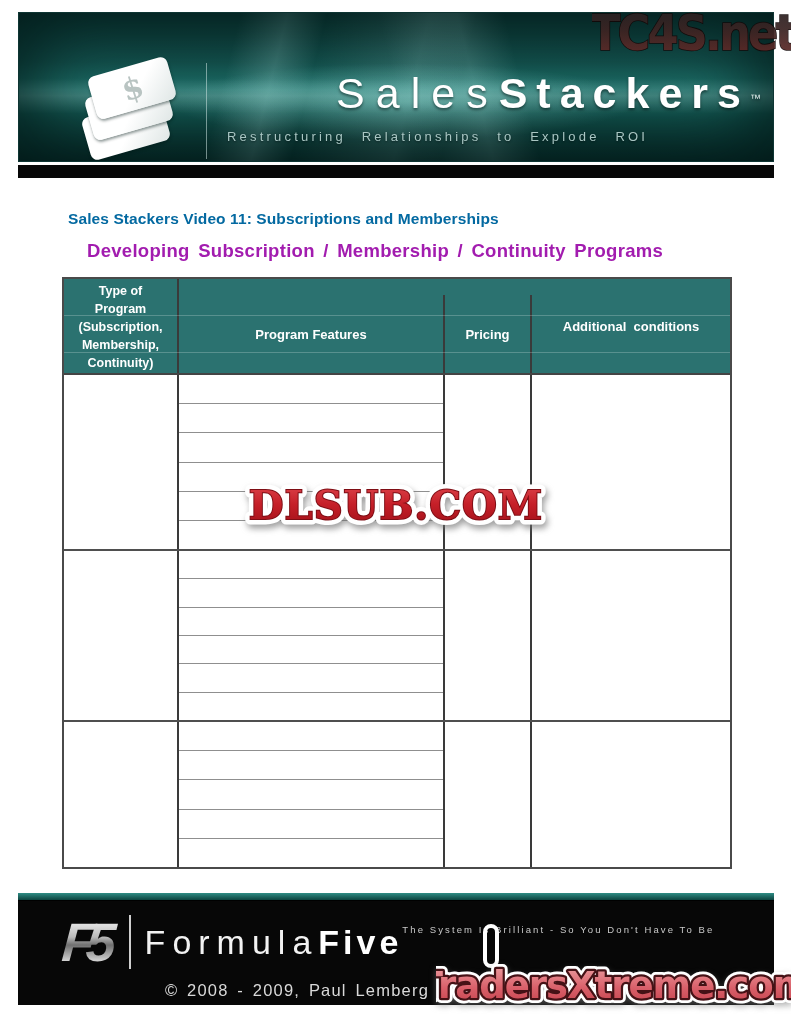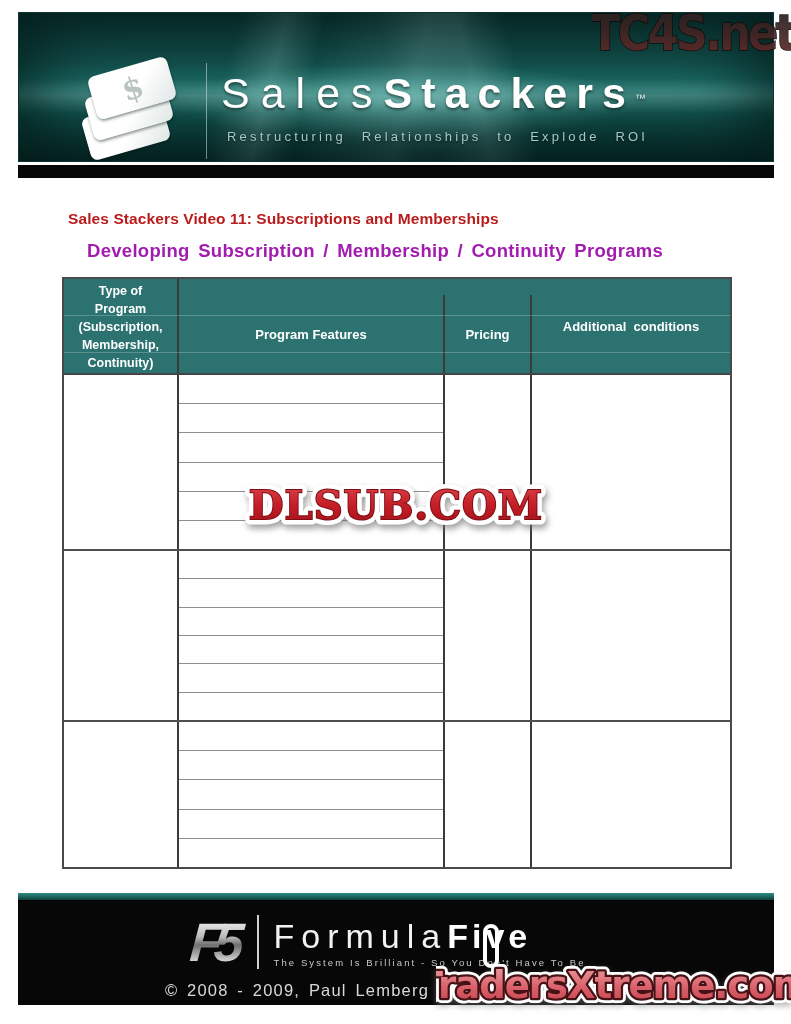--- a/index.html
+++ b/index.html
@@ -26,28 +26,28 @@
   .cards-icon { position:absolute; left:62px; top:48px; width:120px; height:105px; }
   .card { position:absolute; width:82px; height:44px; background:linear-gradient(135deg,#ffffff 55%,#dfe6e5); border-radius:7px; transform:rotate(-16deg); box-shadow:0 2px 3px rgba(0,25,22,0.45); }
   .card.c1 { left:4px; top:46px; }
   .card.c2 { left:7px; top:26px; }
   .card.c3 { left:10px; top:5px; display:flex; align-items:center; justify-content:center; }
   .card.c3 .dollar { color:#b9c4c2; font-size:30px; font-weight:bold; transform:rotate(-2deg); font-family:"DejaVu Serif", serif; }
 
   .logo-sep { position:absolute; left:187px; top:50px; width:1px; height:96px; background:rgba(205,228,226,0.55); }
 
   .brand-block { position:absolute; left:202px; top:56px; width:540px; }
-  .brand-line { white-space:nowrap; color:#ffffff; text-shadow:0 2px 3px rgba(0,20,18,0.55); }
+  .brand-line { white-space:nowrap; color:#ffffff; text-shadow:0 2px 3px rgba(0,20,18,0.55);text-align:right; }
   .brand-light { font-size:43px; font-weight:normal; letter-spacing:11px; }
   .brand-bold  { font-size:43px; font-weight:bold;   letter-spacing:9px; }
   .brand-tm { font-size:11px; vertical-align:6px; letter-spacing:0; color:#e7f2f1; }
   .banner-tagline { margin-top:11px; padding-left:6px; color:#a9c6c3; font-size:13px; letter-spacing:3.2px; word-spacing:9px; white-space:nowrap; text-shadow:0 1px 2px rgba(0,20,18,0.6); }
 
   
-  .subtitle { position:absolute; left:68px; top:210px; font-size:15.5px; font-weight:bold; color:#b91c1c; letter-spacing:0.1px; }
+  .subtitle { position:absolute; left:68px; top:210px; font-size:15.5px; font-weight:bold; color:#0369a1; letter-spacing:0.1px; }
   .title    { position:absolute; left:87px; top:240px; font-size:18.5px; font-weight:bold; color:#a21caf; letter-spacing:0.3px; word-spacing:3px; }
 
   
   .ws-table { position:absolute; left:62px; top:277px; width:670px; border:2px solid #4a4a4a; background:#4c1d95; }
   .thead { position:relative; display:flex; height:96px; background:#2b7270; border-bottom:2px solid #444; }
   .thead .hline { position:absolute; left:0; right:0; height:1px; background:rgba(255,255,255,0.22); }
   .hline.h1 { top:36px; } .hline.h2 { top:73px; }
   .th { display:flex; align-items:center; justify-content:center; text-align:center; color:#fff; font-weight:bold; }
   .col1 { width:115px; border-right:2px solid #3a3a3a; }
   .col2 { width:266px; border-right:2px solid #3a3a3a; }
@@ -74,21 +74,21 @@
   .footer { position:absolute; left:18px; top:893px; width:756px; height:112px; background:#070707; }
   .footer-teal { height:8px; background:linear-gradient(180deg,#2f8d85,#0c423e); border-bottom:1px solid #000; }
   .f-logo-row { display:flex; align-items:center; justify-content:center; margin-top:10px; transform:translateX(-8px); }
   .f5 {
     font-size:54px; font-weight:bold; font-style:italic; letter-spacing:-9px; padding-right:16px;
     background:linear-gradient(180deg,#fdfdfd 8%, #b9b9b9 42%, #6f6f6f 55%, #efefef 88%);
     -webkit-background-clip:text; background-clip:text; color:transparent;
     text-shadow:none; transform:skewX(-4deg);
   }
   .f-sep { width:2px; height:54px; background:#cfcfcf; margin:0 14px 0 6px; }
-  .f-text-col { display:flex; flex-direction:column; }
+  .f-text-col { display:flex; flex-direction:row; }
   .f-brand { white-space:nowrap; color:#fff; }
   .f-brand .fl { font-size:34px; font-weight:normal; letter-spacing:7px; color:#f2f2f2; }
   .f-brand .fb { font-size:34px; font-weight:bold; letter-spacing:4px; }
   .f-tagline { margin-top:1px; color:#c9c9c9; font-size:9.5px; letter-spacing:2.1px; white-space:nowrap; }
   .f-copy { margin-top:8px; text-align:center; color:#d9d9d9; font-size:16.5px; letter-spacing:1.2px; word-spacing:3px; white-space:nowrap; }
   .f-copy .net { font-weight:bold; color:#ffffff; }
 </style>
 </head>
 <body>
 

